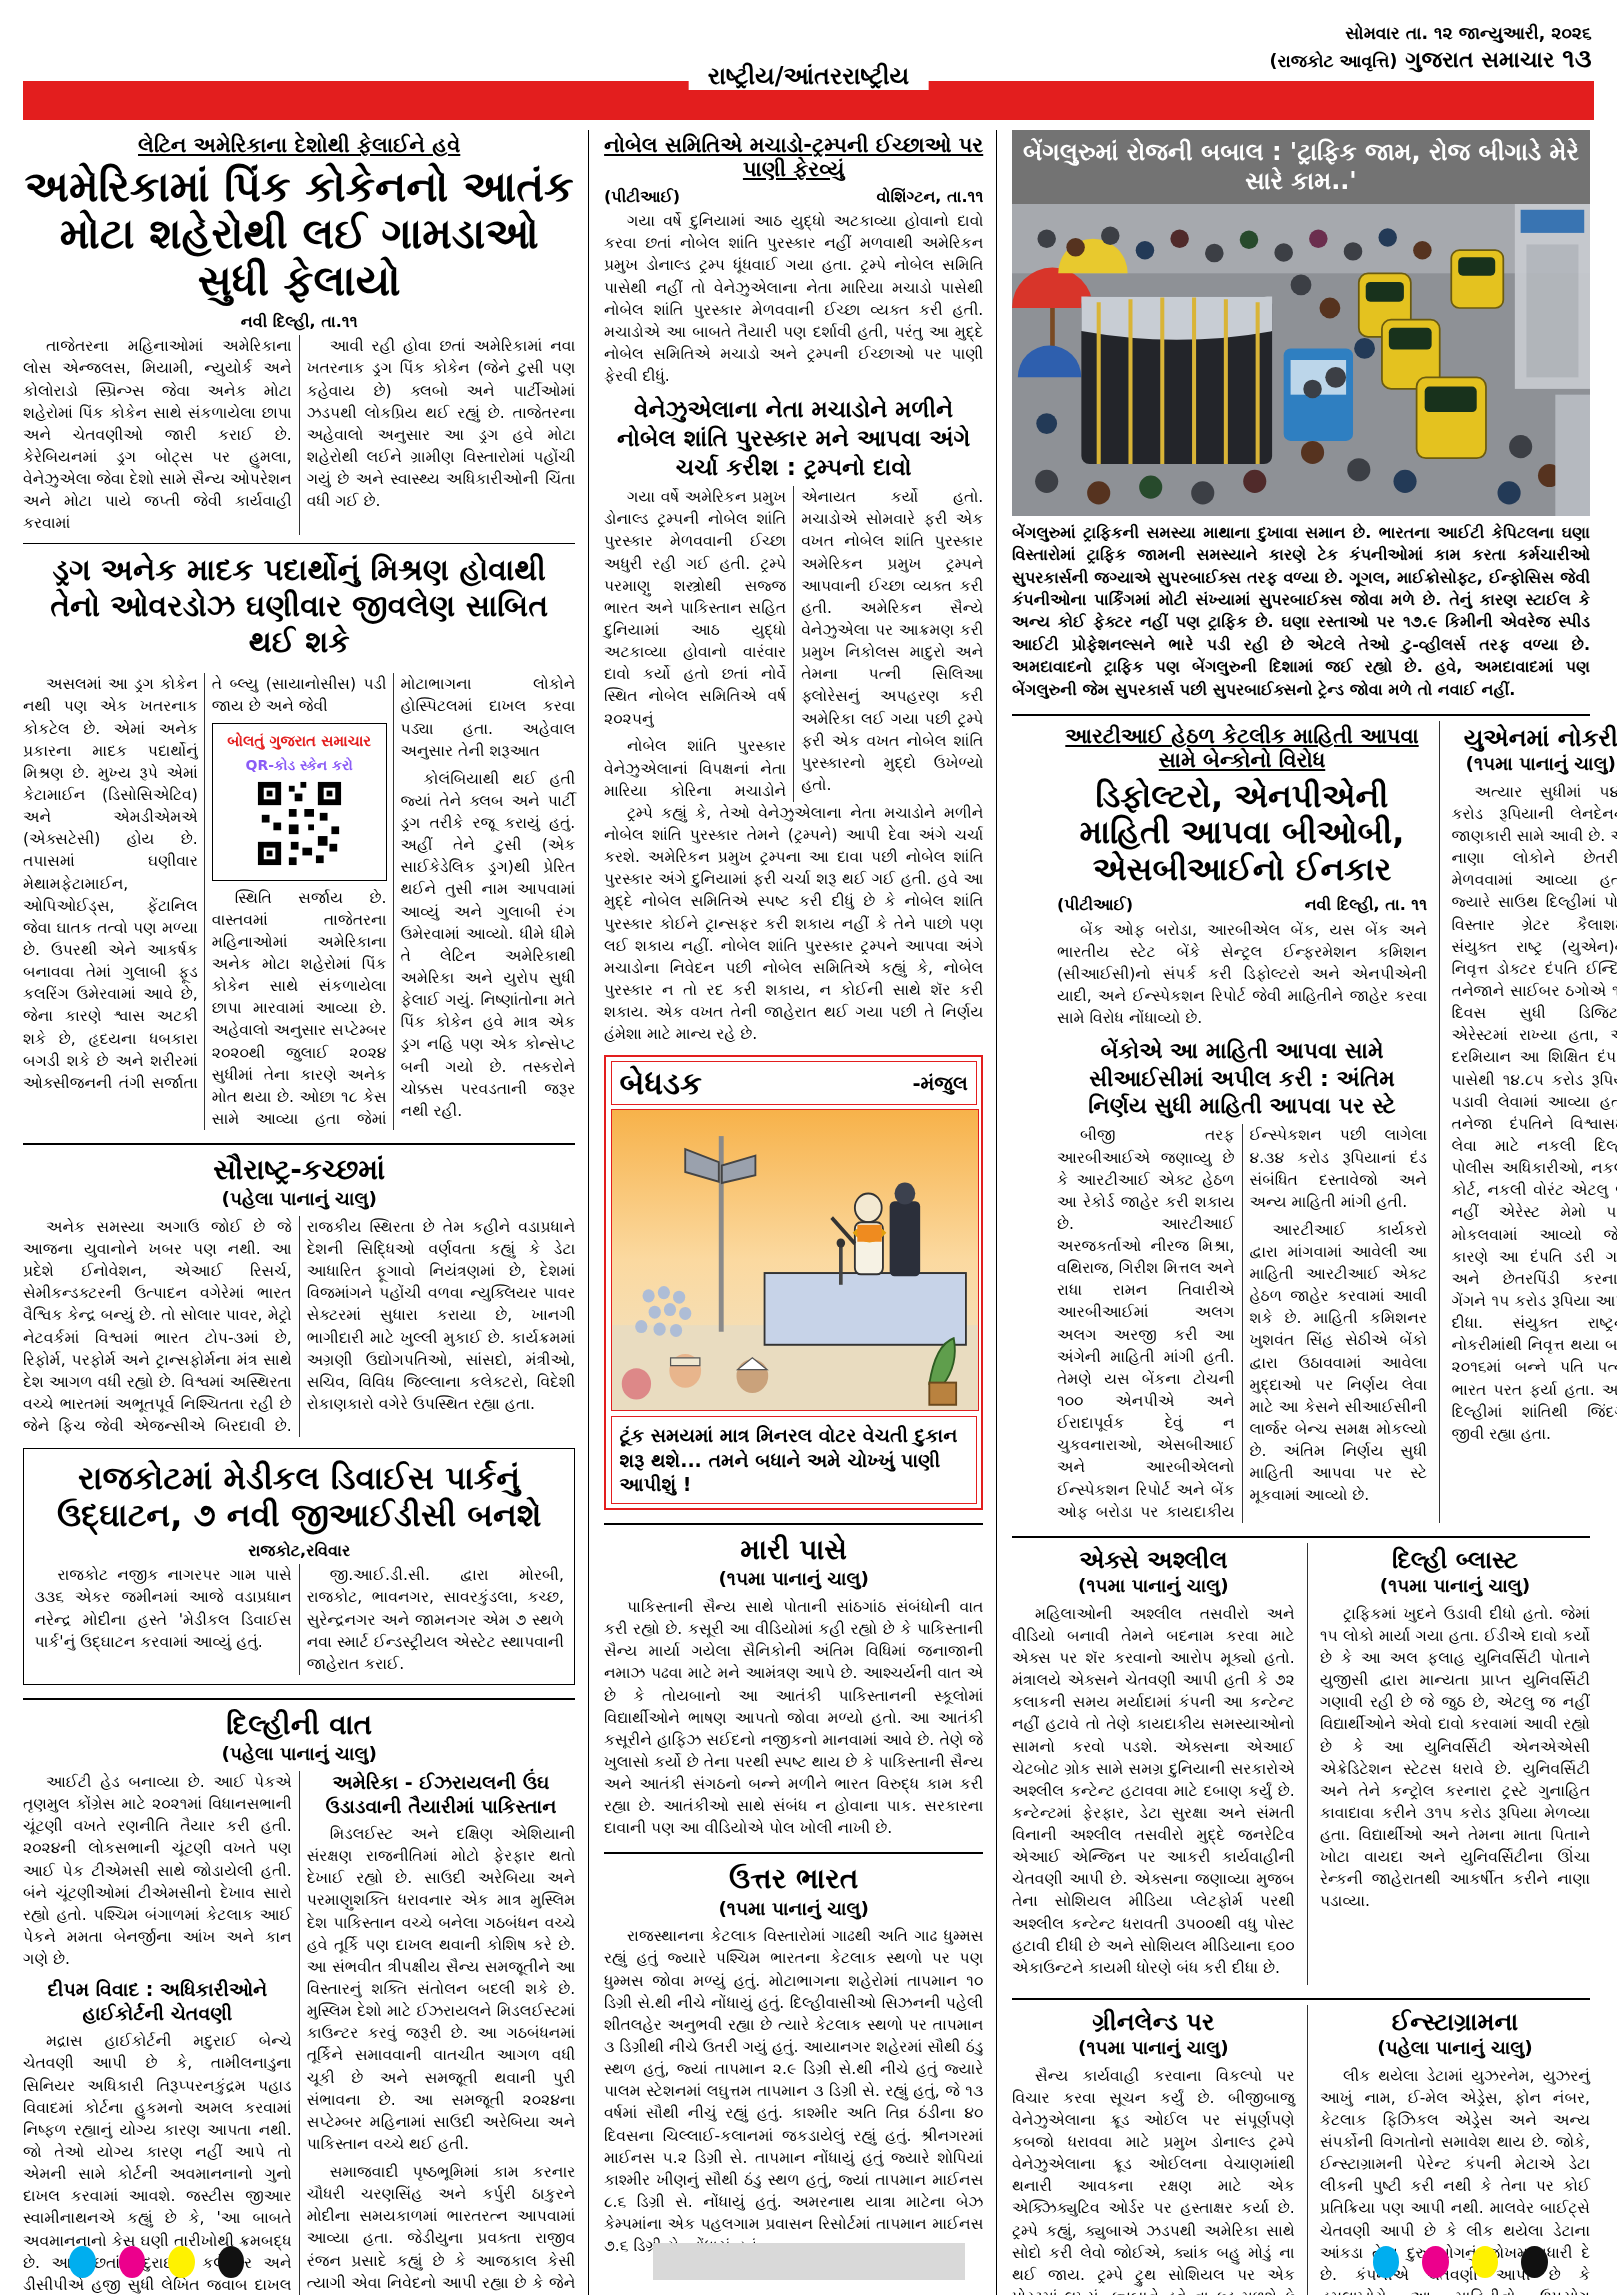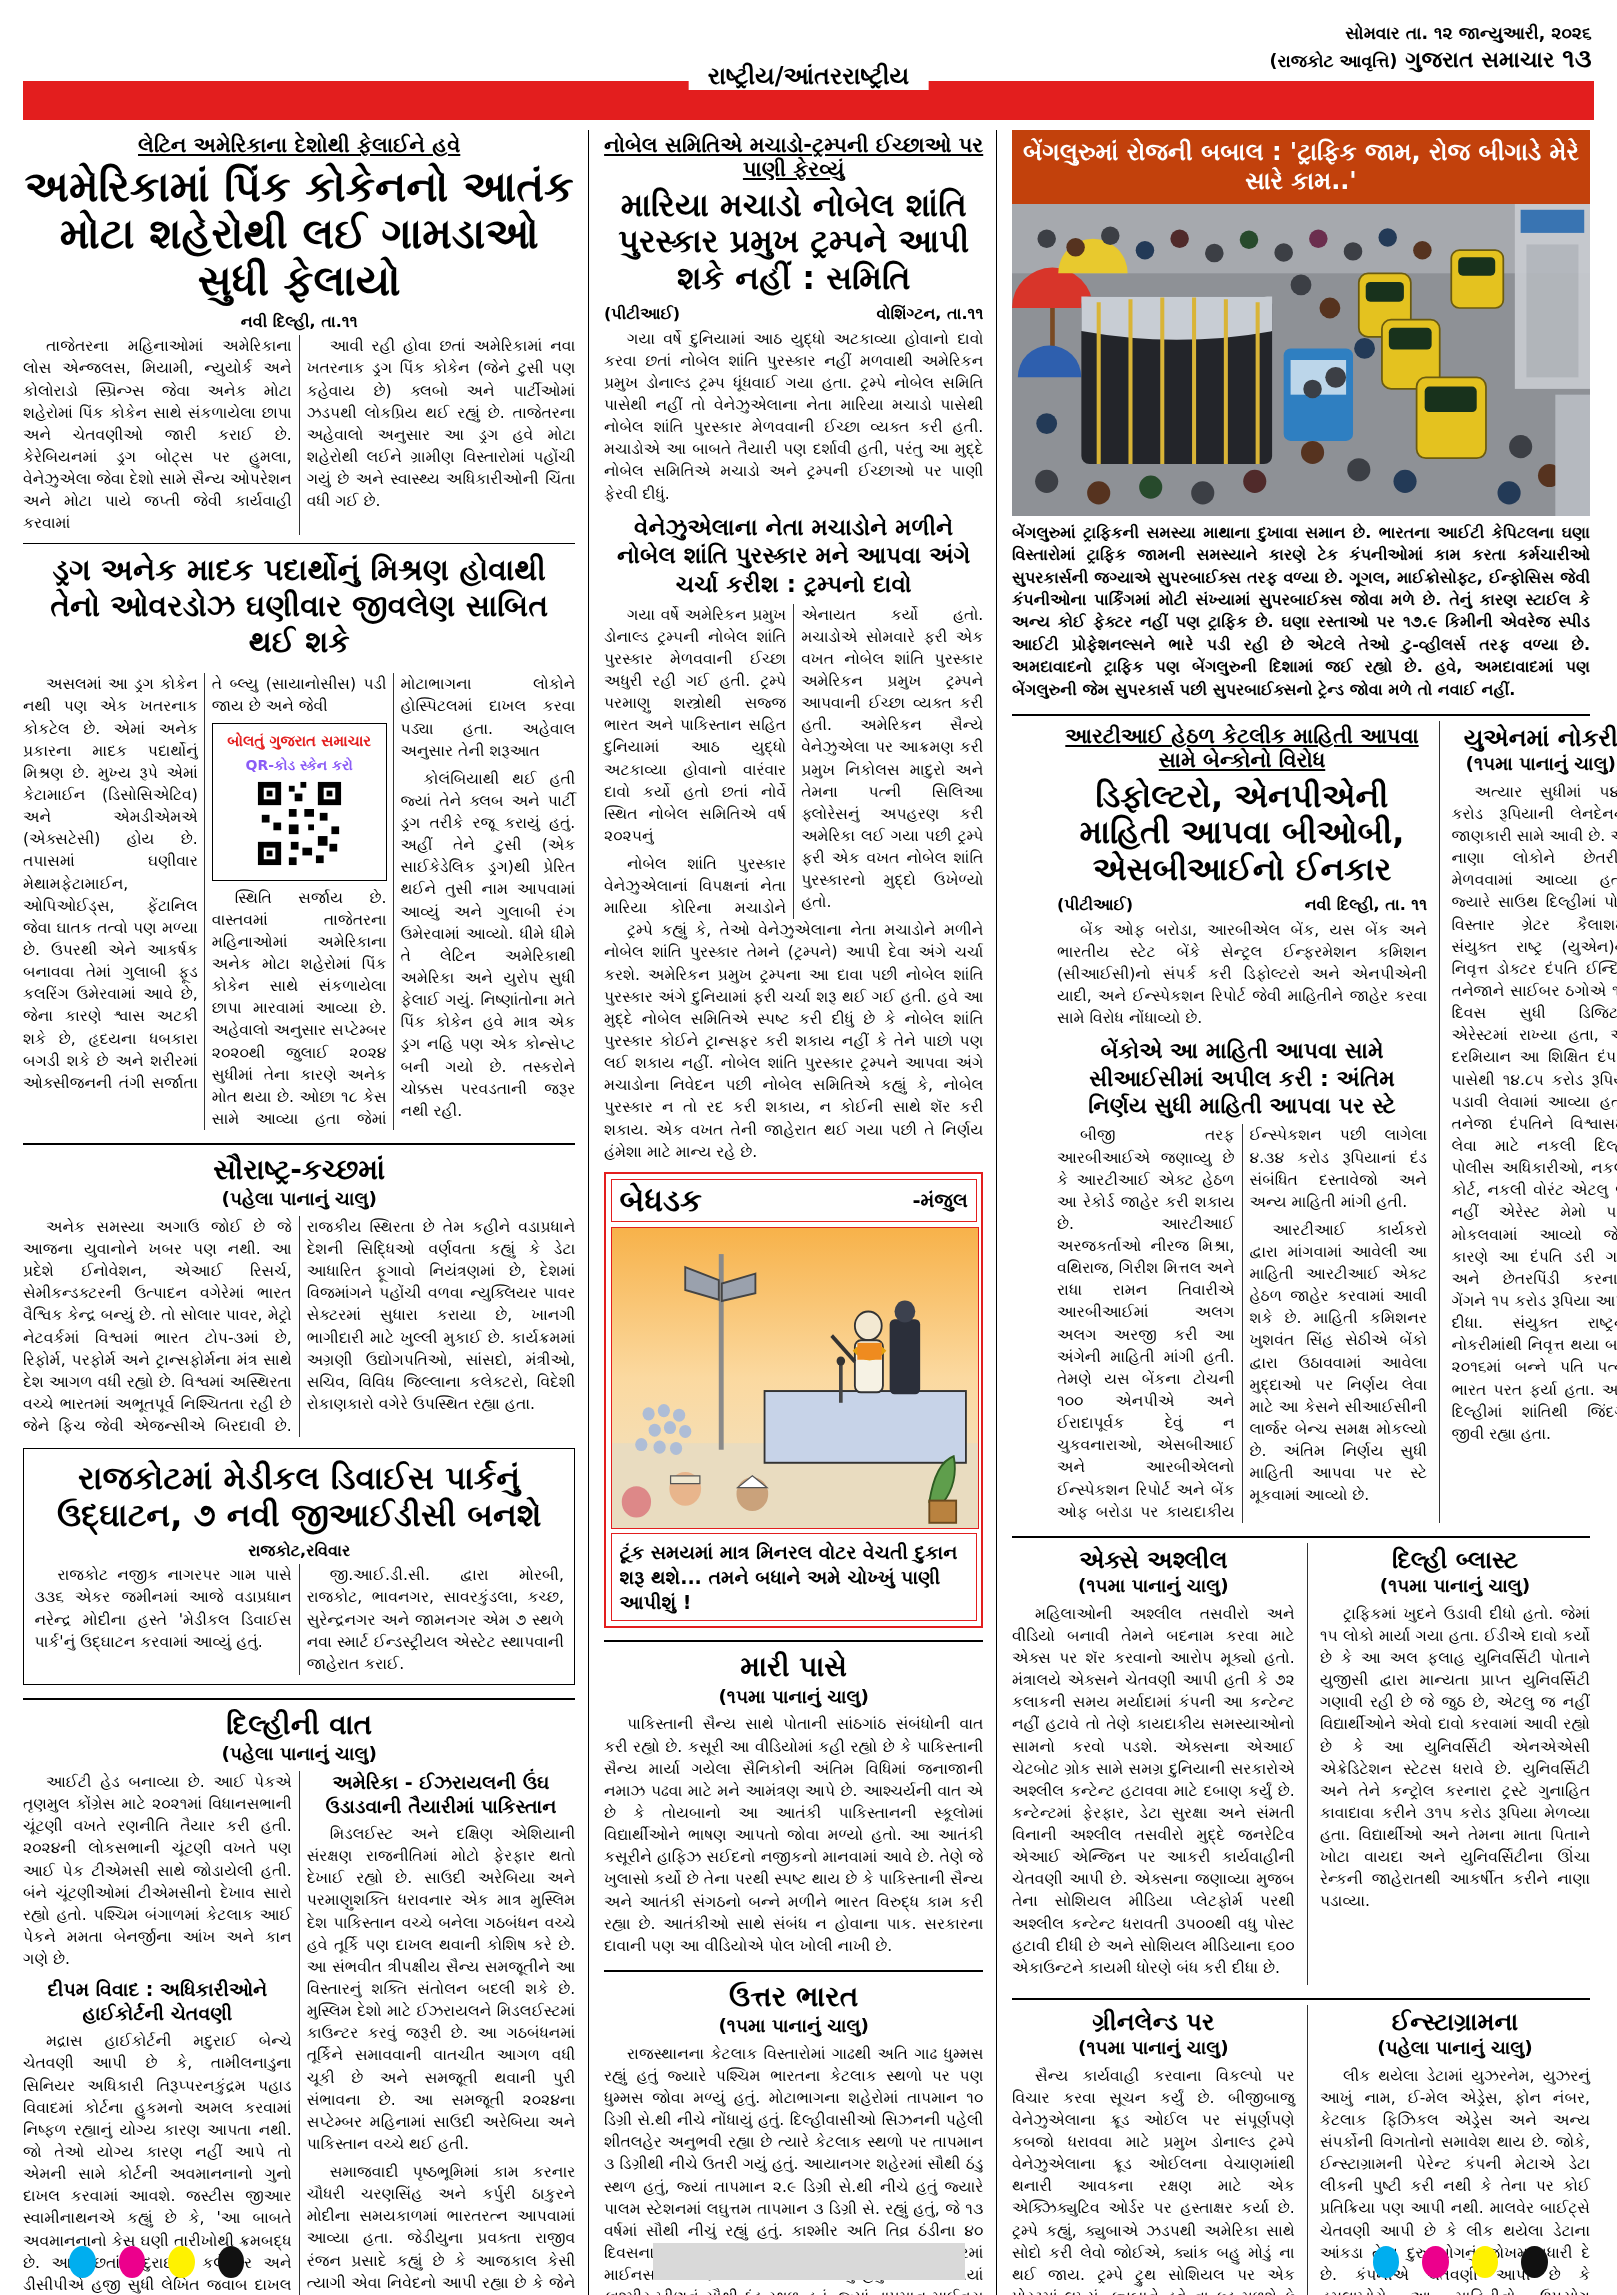--- a/index.html
+++ b/index.html
@@ -41,21 +41,21 @@
   .medbox{border:1.7px solid #000;padding:9.2px 10.4px;margin:10.4px 0;}
   
   .cartoon{border:2.9px solid #e31e1e;padding:4.6px;margin:9.2px 0;}
   .cartoon-head{display:flex;justify-content:space-between;align-items:center;border:1.7px solid #e31e1e;
       padding:2.3px 8px;margin-bottom:4.6px;}
   .cartoon-title{font-size:31px;font-weight:900;}
   .cartoon-artist{font-size:19.6px;font-weight:bold;}
   .cartoon-img{border:1.7px solid #e31e1e;display:block;width:100%;height:300px;}
   .cartoon-cap{border:1.7px solid #e31e1e;margin-top:4.6px;padding:5.8px 8px;font-size:19px;font-weight:900;line-height:1.3;}
   
-  .banner{background:#c2410c;color:#fff;font-size:24px;font-weight:900;text-align:center;
+  .banner{background:#737373;color:#fff;font-size:24px;font-weight:900;text-align:center;
       padding:8px 5.8px;line-height:1.2;}
   .photo{display:block;width:100%;height:312px;}
   .caption{font-size:16px;line-height:1.4;text-align:justify;font-weight:bold;margin:5.8px 0 0 0;}
   .rti-grid{display:grid;grid-template-columns:370px 191px;gap:12px;margin-left:45px;}
   .rti-side{border-left:0.6px solid #333;padding-left:11.6px;}
   .split2{display:grid;grid-template-columns:1fr 1fr;gap:12.7px;}
   .vline{border-left:0.6px solid #333;padding-left:11.6px;}
   
   .pressfoot{position:absolute;bottom:15px;left:0;width:100%;display:flex;align-items:center;justify-content:space-between;padding:0 69px;box-sizing:border-box;}
   .dots{display:flex;gap:23px;}
@@ -160,21 +160,20 @@
           <p>મિડલઈસ્ટ અને દક્ષિણ એશિયાની સંરક્ષણ રાજનીતિમાં મોટો ફેરફાર થતો દેખાઈ રહ્યો છે. સાઉદી અરેબિયા અને પરમાણુશક્તિ ધરાવનાર એક માત્ર મુસ્લિમ દેશ પાકિસ્તાન વચ્ચે બનેલા ગઠબંધન વચ્ચે હવે તૂર્કિ પણ દાખલ થવાની કોશિષ કરે છે. આ સંભવીત ત્રીપક્ષીય સૈન્ય સમજૂતીને આ વિસ્તારનું શક્તિ સંતોલન બદલી શકે છે. મુસ્લિમ દેશો માટે ઈઝરાયલને મિડલઈસ્ટમાં કાઉન્ટર કરવું જરૂરી છે. આ ગઠબંધનમાં તૂર્કિને સમાવવાની વાતચીત આગળ વધી ચૂકી છે અને સમજૂતી થવાની પુરી સંભાવના છે. આ સમજૂતી ૨૦૨૪ના સપ્ટેમ્બર મહિનામાં સાઉદી અરેબિયા અને પાકિસ્તાન વચ્ચે થઈ હતી.</p>
           <p>સમાજવાદી પૃષ્ઠભૂમિમાં કામ કરનાર ચૌધરી ચરણસિંહ અને કર્પુરી ઠાકુરને મોદીના સમયકાળમાં ભારતરત્ન આપવામાં આવ્યા હતા. જેડીયુના પ્રવક્તા રાજીવ રંજન પ્રસાદે કહ્યું છે કે આજકાલ કેસી ત્યાગી એવા નિવેદનો આપી રહ્યા છે કે જેને પક્ષ યોગ્ય ગણતો નથી. પક્ષના કાર્યકરોને તો ખબર પણ નથી કે કેસી ત્યાગી જેડીયુમાં છે કે નહીં.</p>
         </div>
       </section>
 
     </div>
 
     <div class="colB">
       <article>
         <div class="kicker">નોબેલ સમિતિએ મચાડો-ટ્રમ્પની ઈચ્છાઓ પર પાણી ફેરવ્યું</div>
-        <h1 class="headline-l">મારિયા મચાડો નોબેલ શાંતિ પુરસ્કાર પ્રમુખ ટ્રમ્પને આપી શકે નહીં : સમિતિ</h1>
         <div class="dl-row">
           <span>(પીટીઆઈ)</span>
           <span>વોશિંગ્ટન, તા.૧૧</span>
         </div>
         <div class="body">
             <p>ગયા વર્ષે દુનિયામાં આઠ યુદ્ધો અટકાવ્યા હોવાનો દાવો કરવા છતાં નોબેલ શાંતિ પુરસ્કાર નહીં મળવાથી અમેરિકન પ્રમુખ ડોનાલ્ડ ટ્રમ્પ ધૂંધવાઈ ગયા હતા. ટ્રમ્પે નોબેલ સમિતિ પાસેથી નહીં તો વેનેઝુએલાના નેતા મારિયા મચાડો પાસેથી નોબેલ શાંતિ પુરસ્કાર મેળવવાની ઈચ્છા વ્યક્ત કરી હતી. મચાડોએ આ બાબતે તૈયારી પણ દર્શાવી હતી, પરંતુ આ મુદ્દે નોબેલ સમિતિએ મચાડો અને ટ્રમ્પની ઈચ્છાઓ પર પાણી ફેરવી દીધું.</p>
           </div>
         <div class="subhead-inline" style="font-size:23px">વેનેઝુએલાના નેતા મચાડોને મળીને નોબેલ શાંતિ પુરસ્કાર મને આપવા અંગે ચર્ચા કરીશ : ટ્રમ્પનો દાવો</div>
         <div class="body two-col">
           <p>ગયા વર્ષે અમેરિકન પ્રમુખ ડોનાલ્ડ ટ્રમ્પની નોબેલ શાંતિ પુરસ્કાર મેળવવાની ઈચ્છા અધુરી રહી ગઈ હતી. ટ્રમ્પે પરમાણુ શસ્ત્રોથી સજ્જ ભારત અને પાકિસ્તાન સહિત દુનિયામાં આઠ યુદ્ધો અટકાવ્યા હોવાનો વારંવાર દાવો કર્યો હતો છતાં નોર્વે સ્થિત નોબેલ સમિતિએ વર્ષ ૨૦૨૫નું</p>

